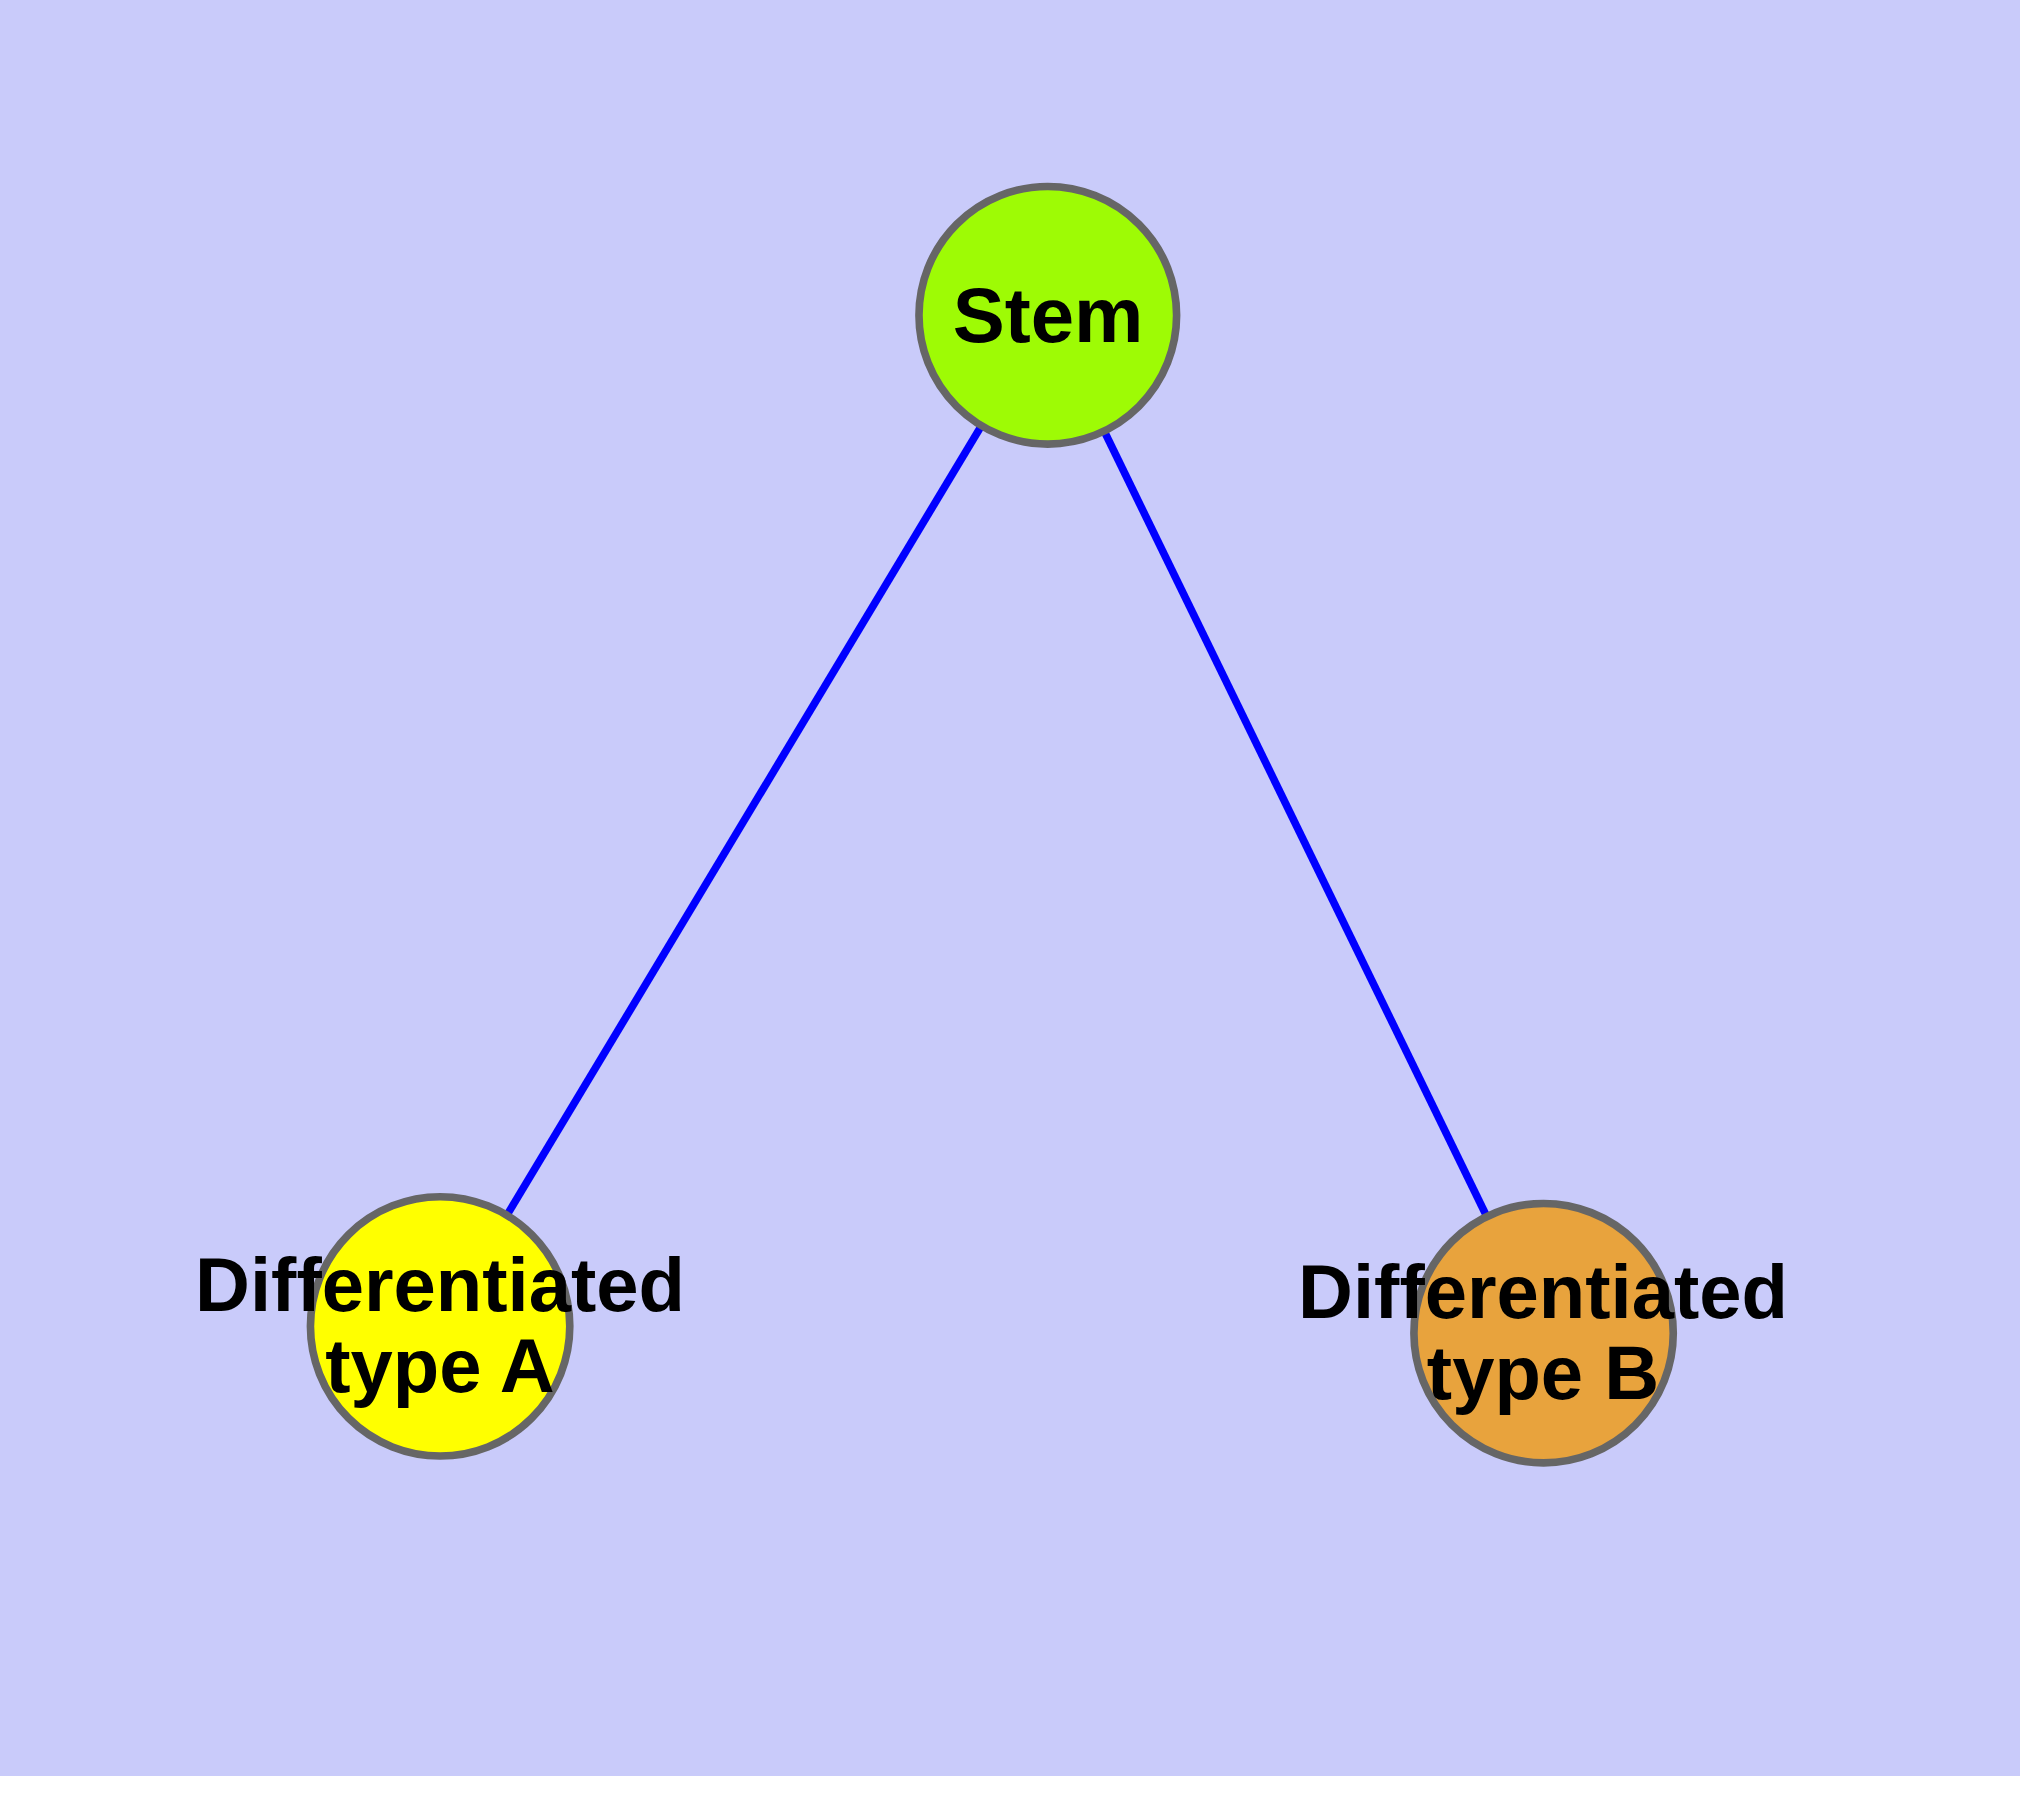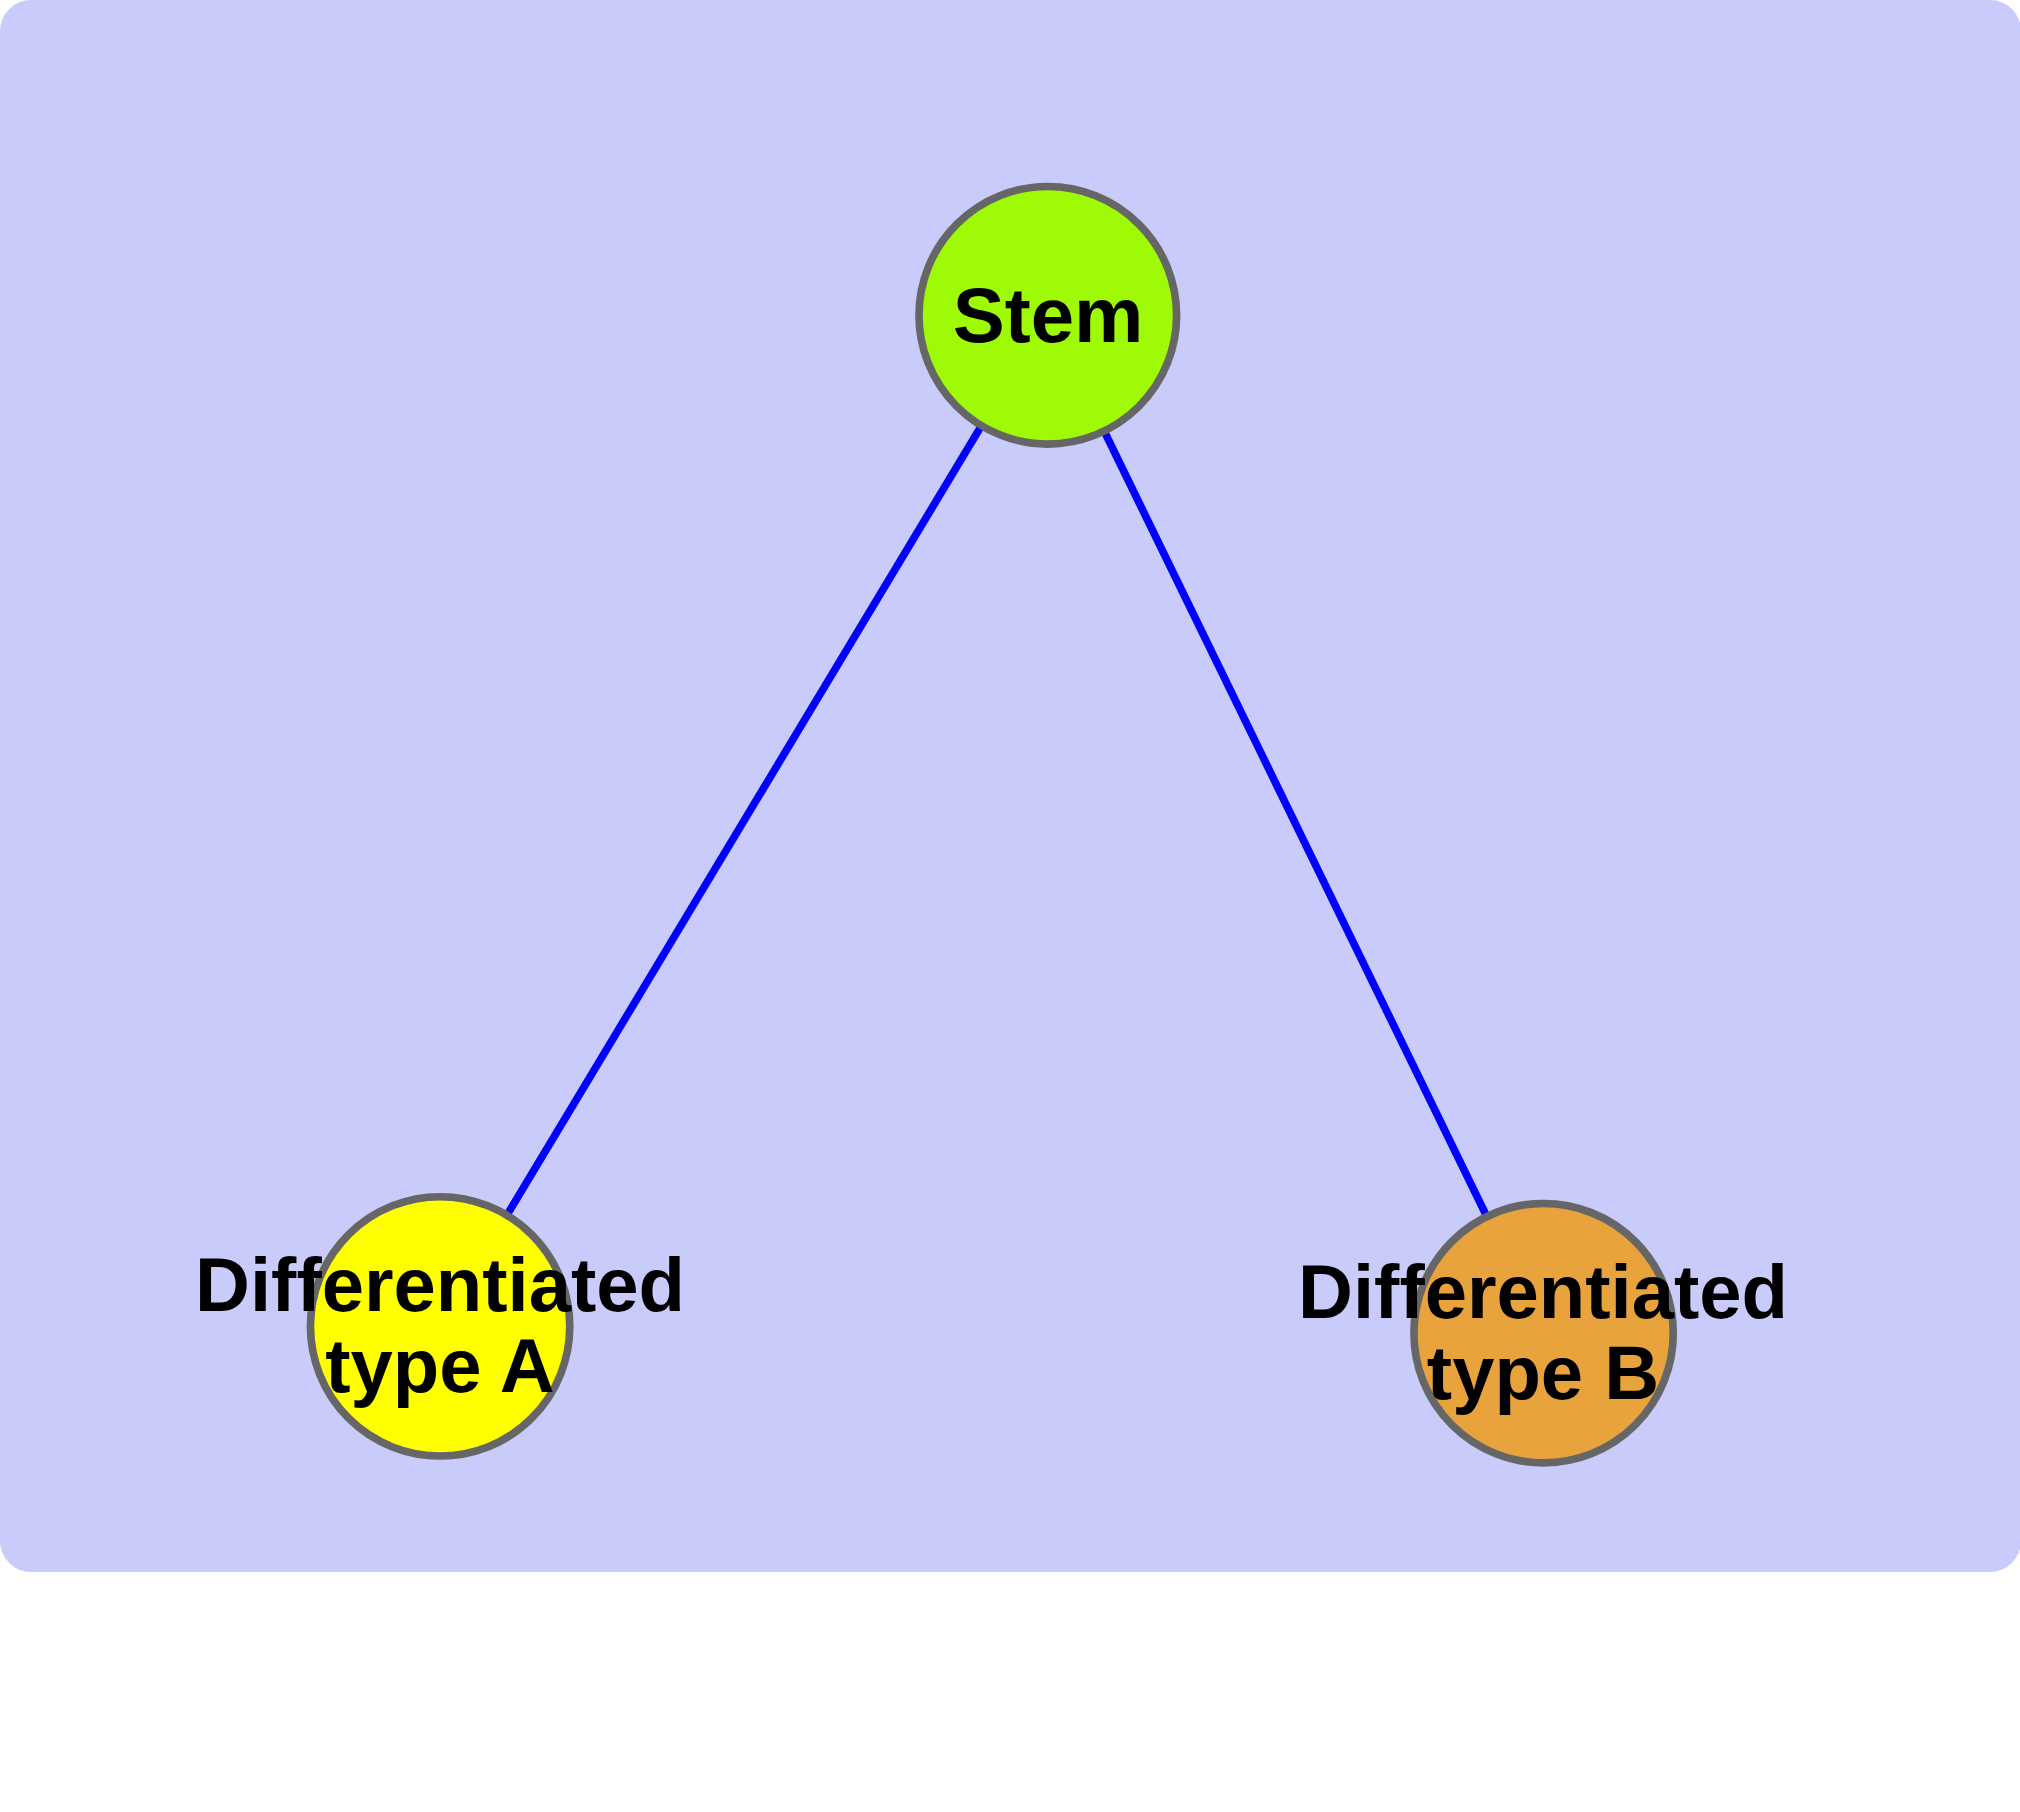--- a/index.html
+++ b/index.html
@@ -43,21 +43,21 @@
   #label-stem {
     font-size: 78px;
   }
   #label-type-a, #label-type-b {
     font-size: 76px;
   }
 </style>
 </head>
 <body>
 
-<div id="canvas" style="width: 2021px; height: 1572px; border-radius: 31px;">
+<div id="canvas" style="width: 2021px; height: 1776px;">
 
   <div id="plot-background" style="background: rgb(201, 203, 250); width: 2021px; height: 1812px;"></div>
 
   <svg id="graph-svg" viewBox="0 0 2384 2138" xmlns="http://www.w3.org/2000/svg" style="width: 2021px; height: 1812px;">
     <g id="edges-layer">
         <line x1="1236" y1="372" x2="519" y2="1565" stroke="#0000ff" stroke-width="9" stroke-linecap="butt"></line>
         <line x1="1236" y1="372" x2="1821" y2="1573" stroke="#0000ff" stroke-width="9" stroke-linecap="butt"></line>
       </g>
     <g id="nodes-layer">
         <circle cx="1236" cy="372" r="152" fill="#9efb05" stroke="#666666" stroke-width="9"></circle>

